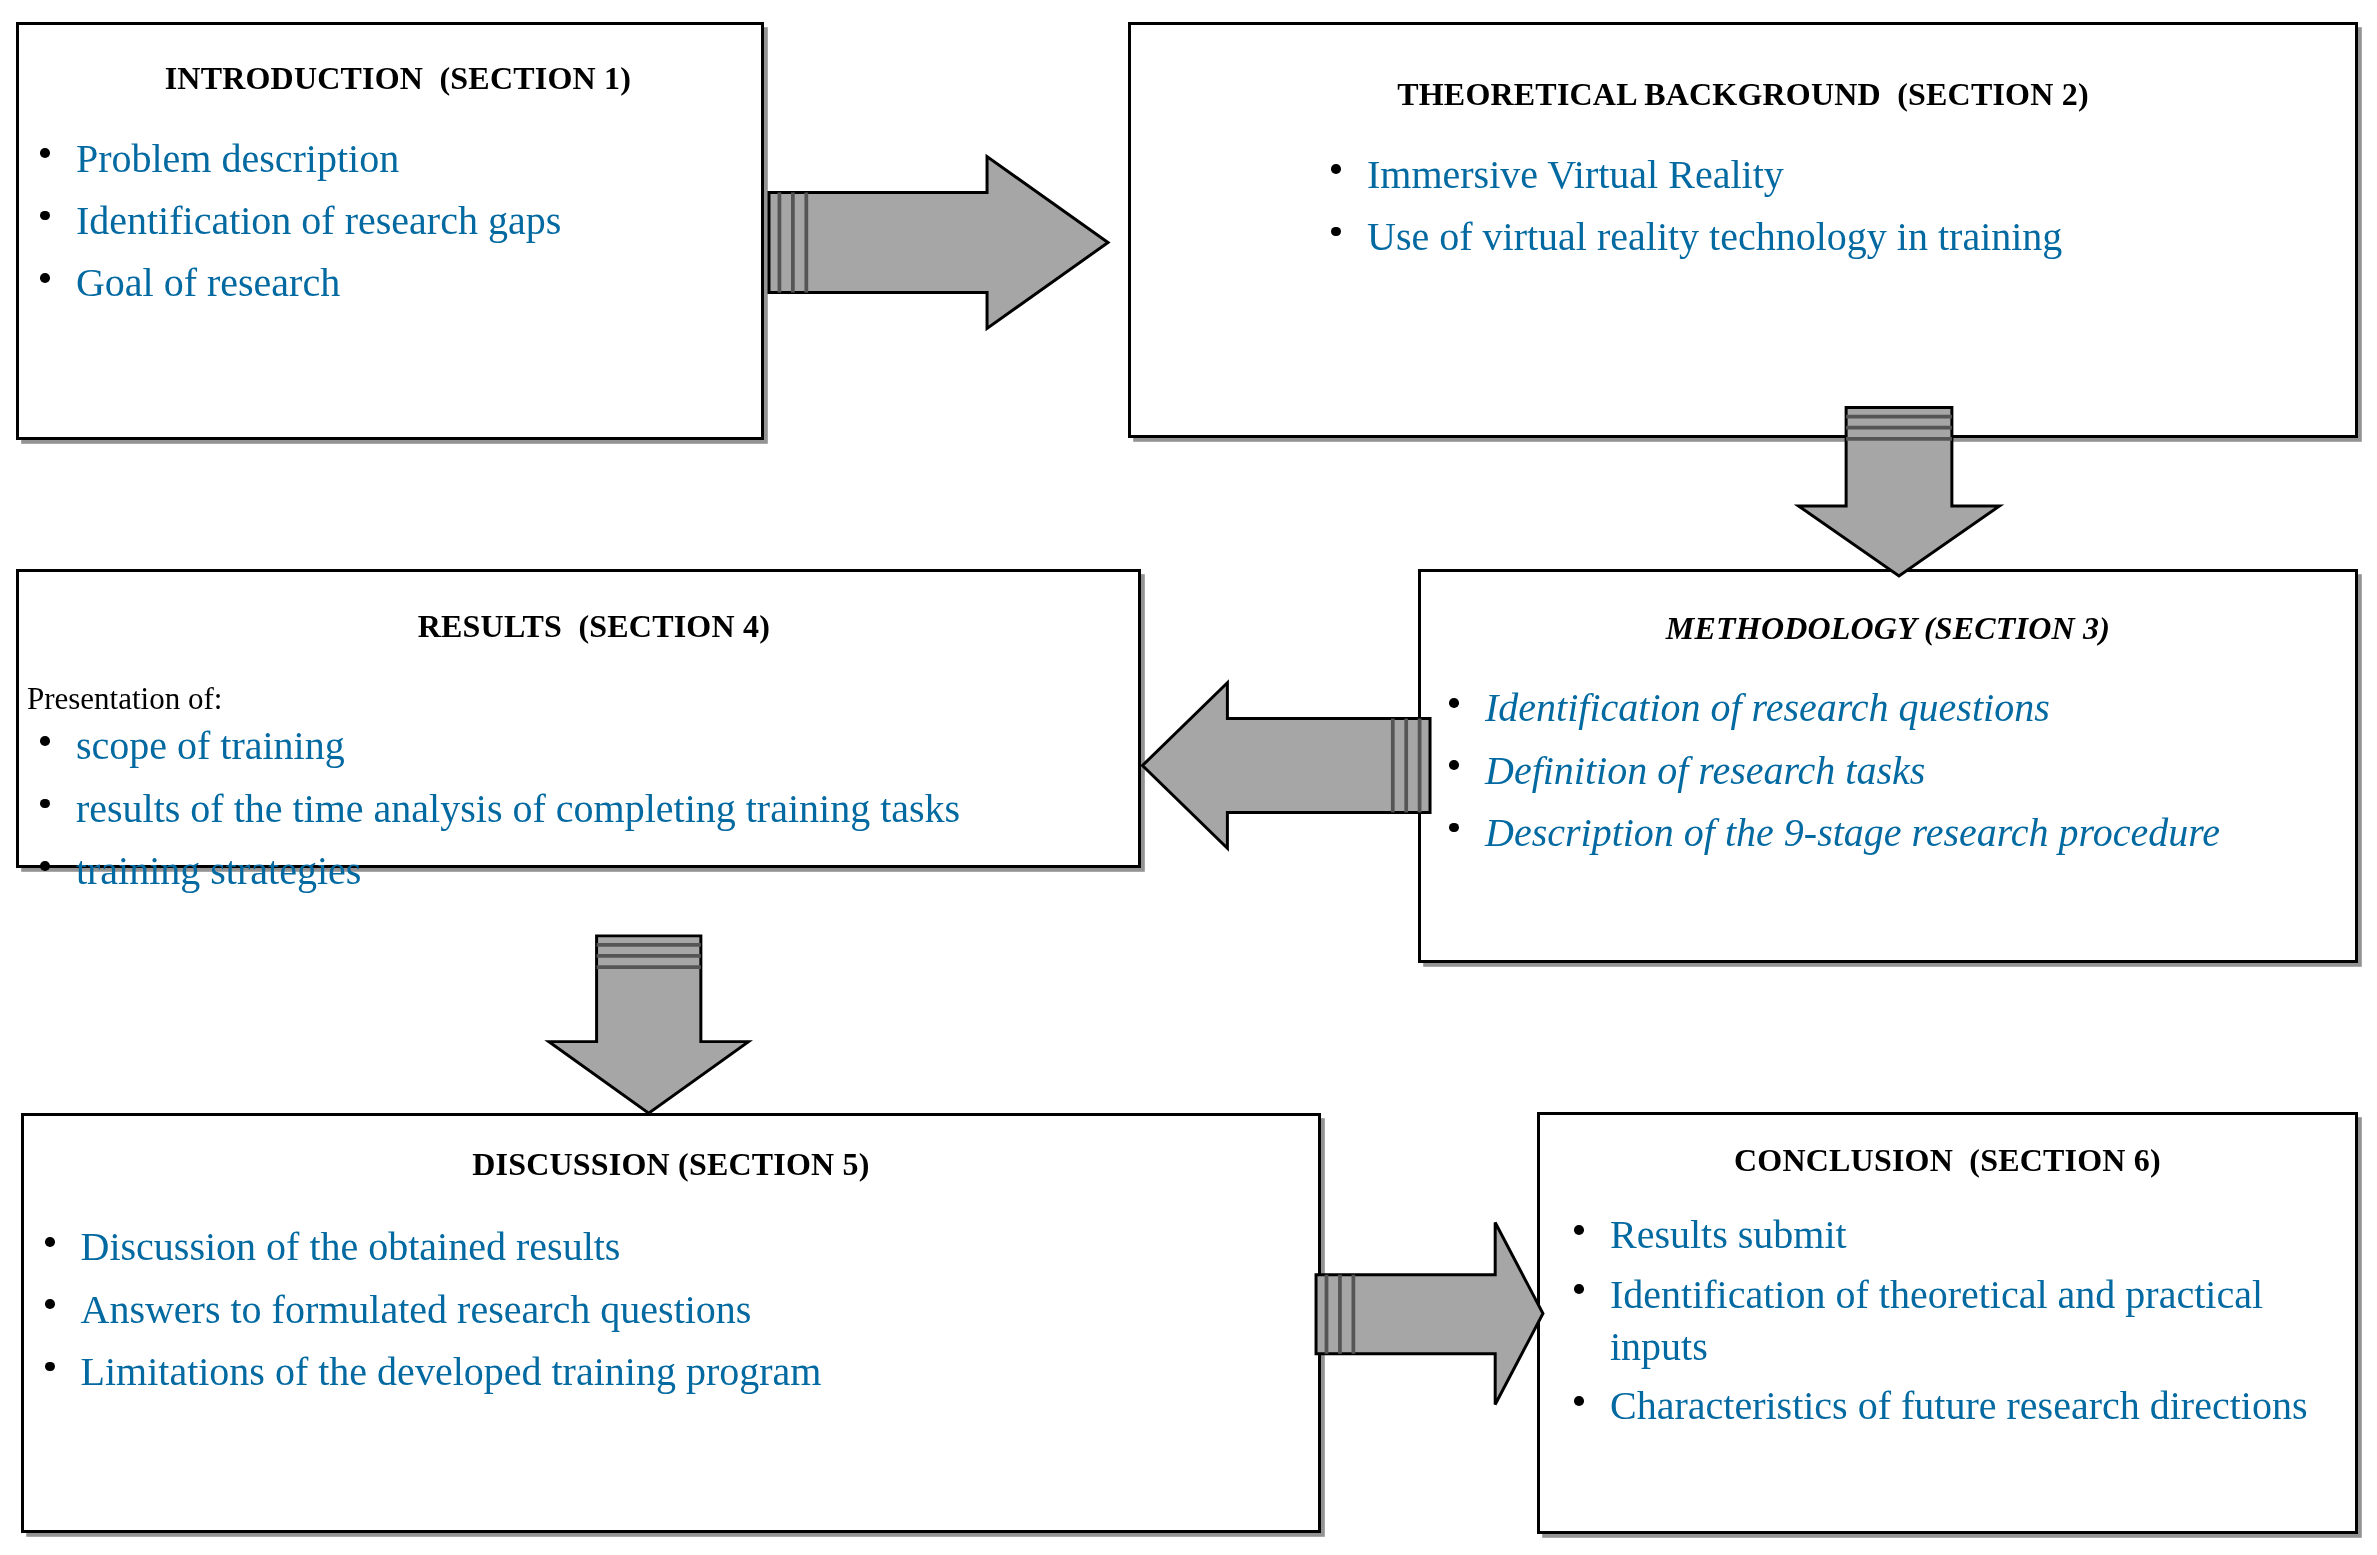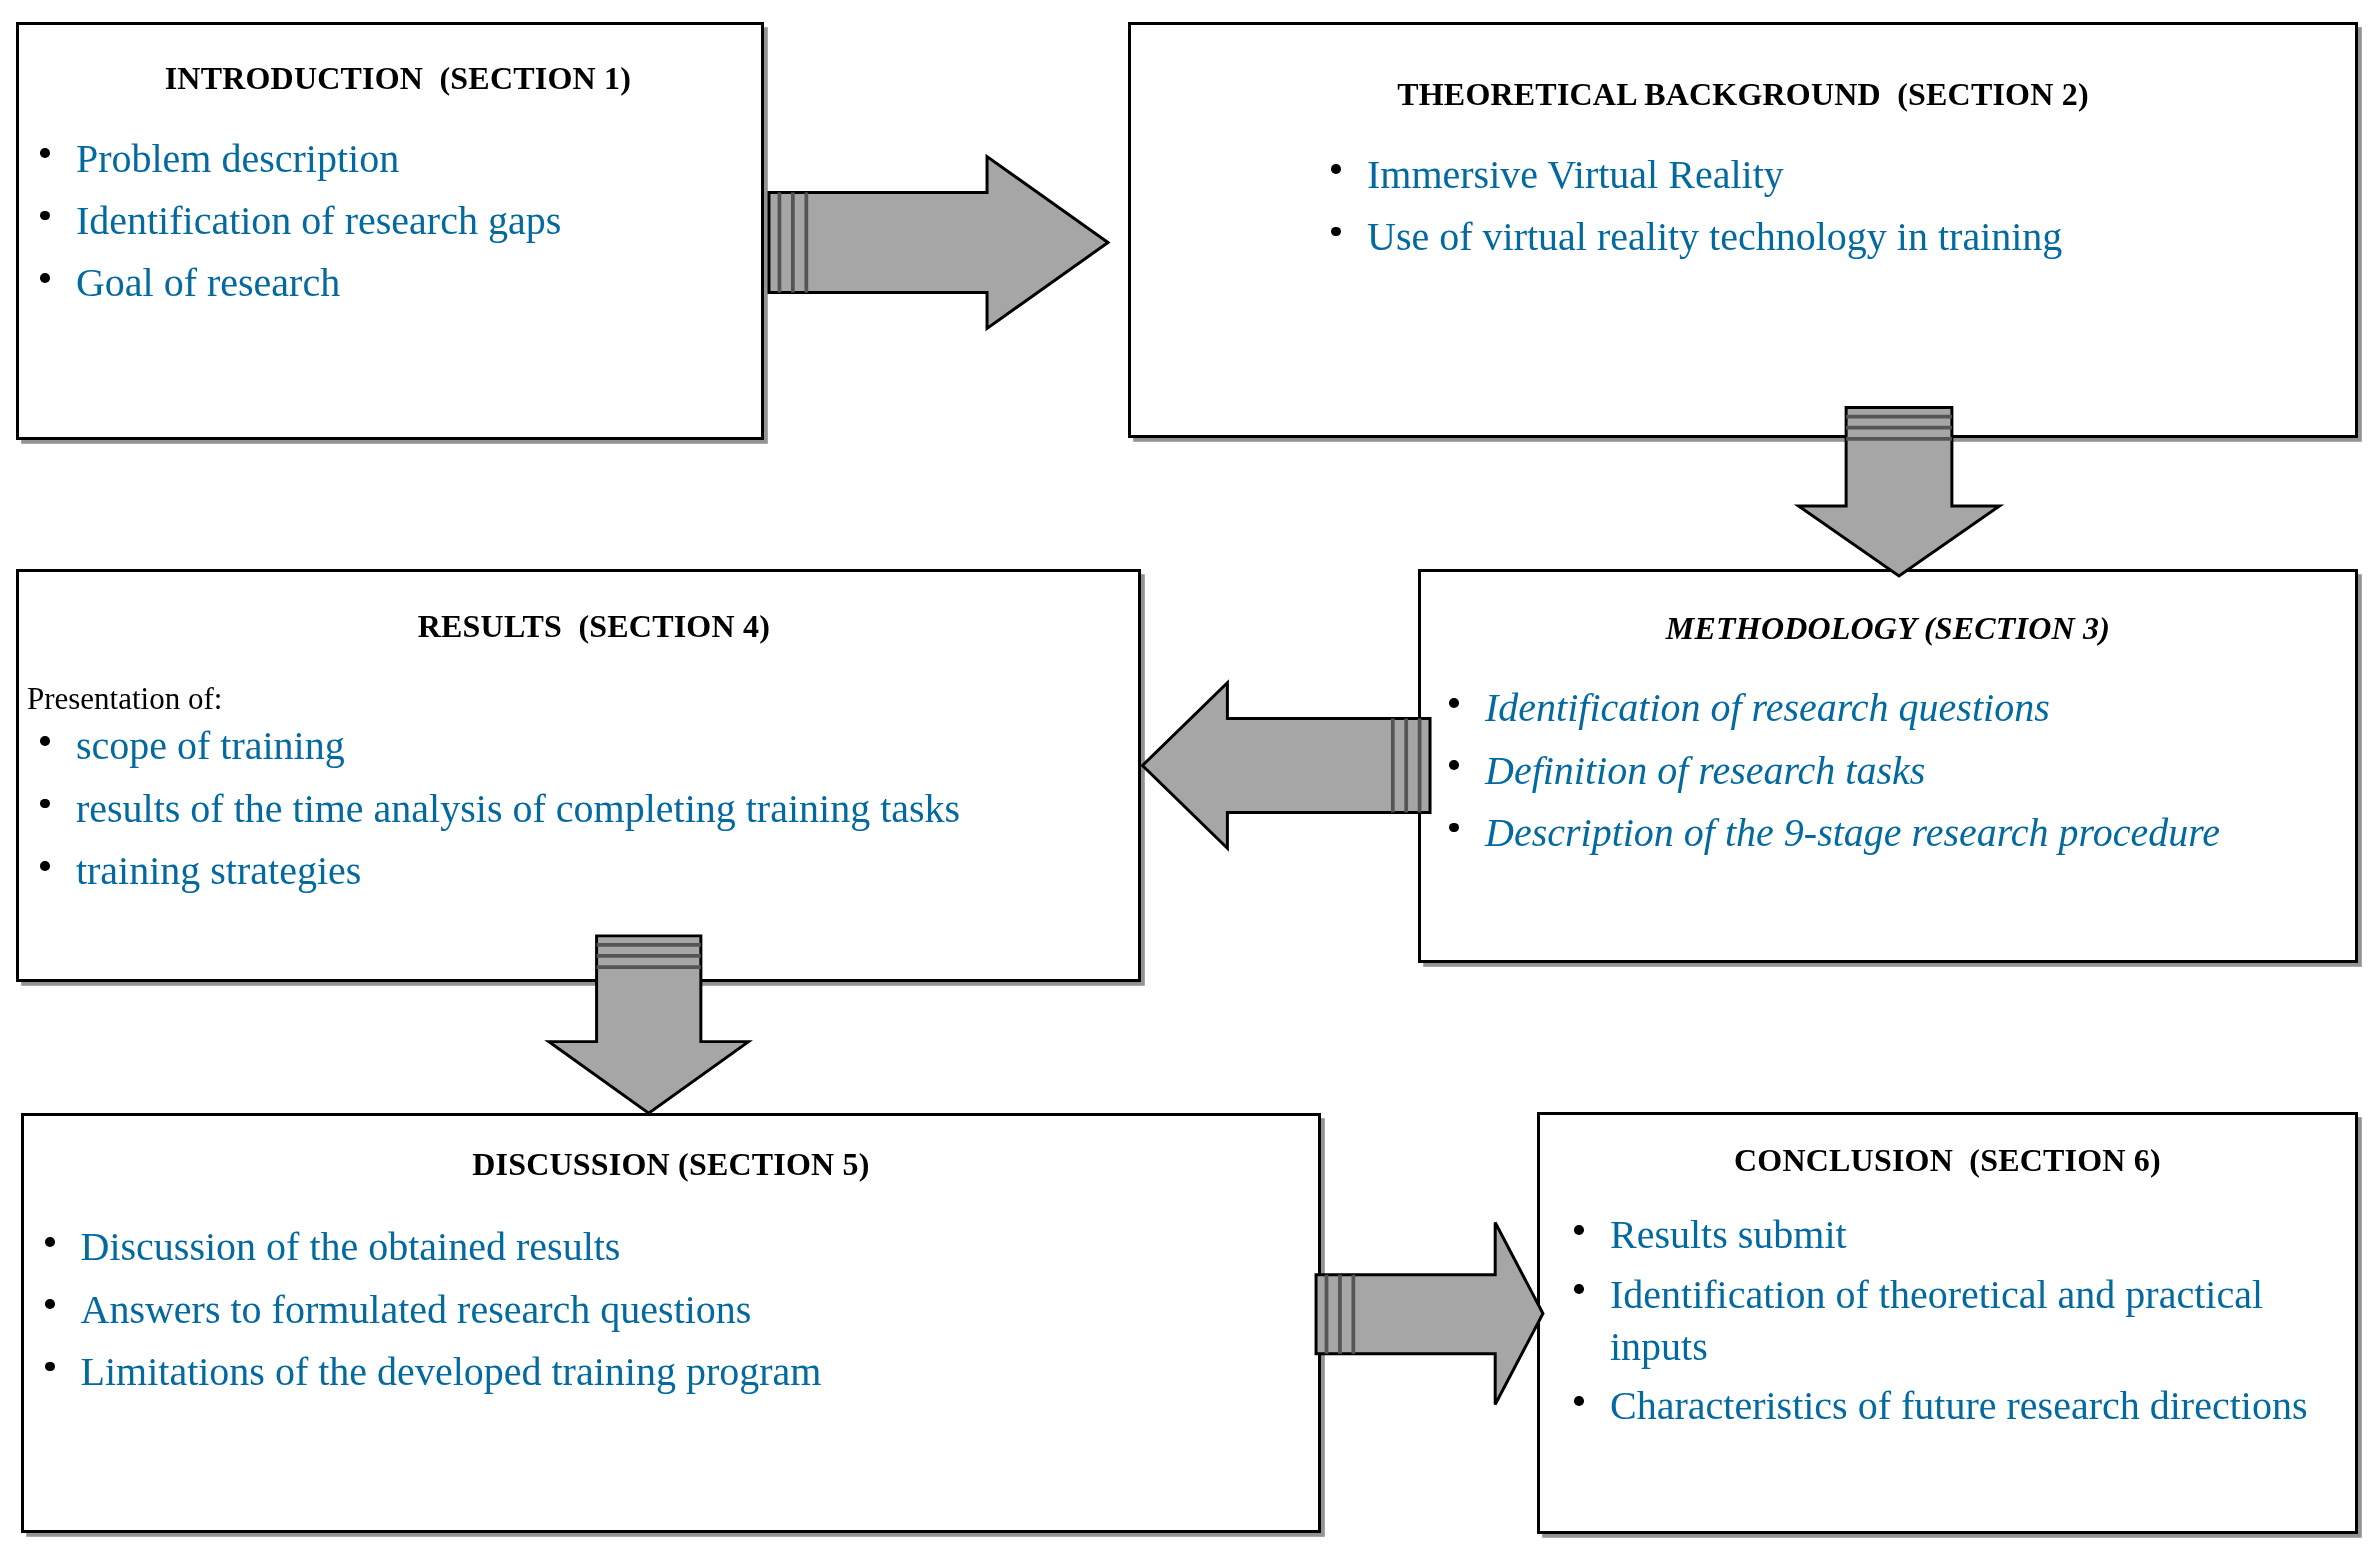--- a/index.html
+++ b/index.html
@@ -66,21 +66,21 @@
 
   
   #node-introduction { left: 16.4px;   top: 22.4px;   width: 748px; height: 418px; }
   #node-introduction .node-title { margin: 36px 0 0 0; padding-left: 15px; }
   #node-introduction ul.node-list { margin-top: 36px; padding-left: 7.5px; }
 
   #node-theoretical { left: 1128px; top: 22.4px;   width: 1230px; height: 416px; }
   #node-theoretical .node-title { margin: 52px 0 0 0; }
   #node-theoretical ul.node-list { margin-top: 36px; padding-left: 187px; }
 
-  #node-results { left: 16.4px;   top: 569px;  width: 1125px; height: 413px; }
+  #node-results { left: 16.4px;   top: 569px;  width: 1125px; height: 299px; }
   #node-results .node-title { margin: 37px 0 0 0; padding-left: 30px; }
   #node-results .node-lead { margin: 36px 0 1.5px 0; padding-left: 7.5px; }
   #node-results ul.node-list { margin-top: 0; padding-left: 7.5px; }
 
   #node-methodology { left: 1418px; top: 569px;  width: 940px; height: 394px; font-style: italic; }
   #node-methodology .node-title { margin: 39px 0 0 0; }
   #node-methodology ul.node-list { margin-top: 36px; padding-left: 15px; }
 
   #node-discussion { left: 21px;   top: 1113px; width: 1300px; height: 420px; }
   #node-discussion .node-title { margin: 31px 0 0 0; }

